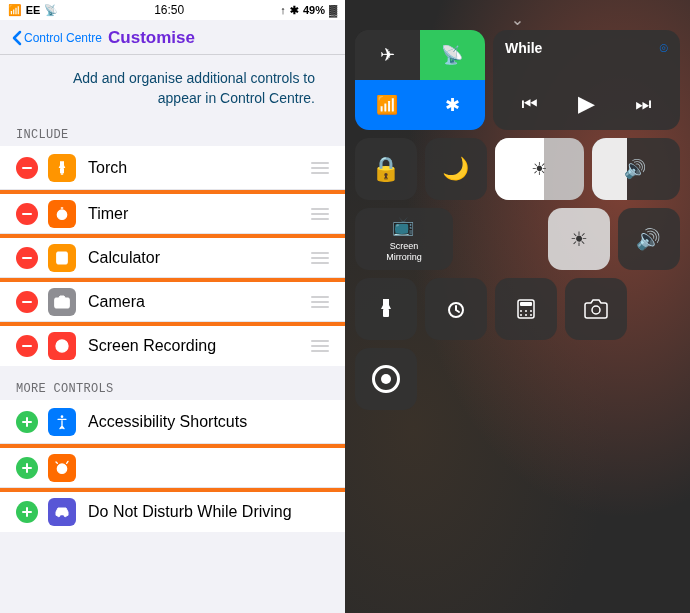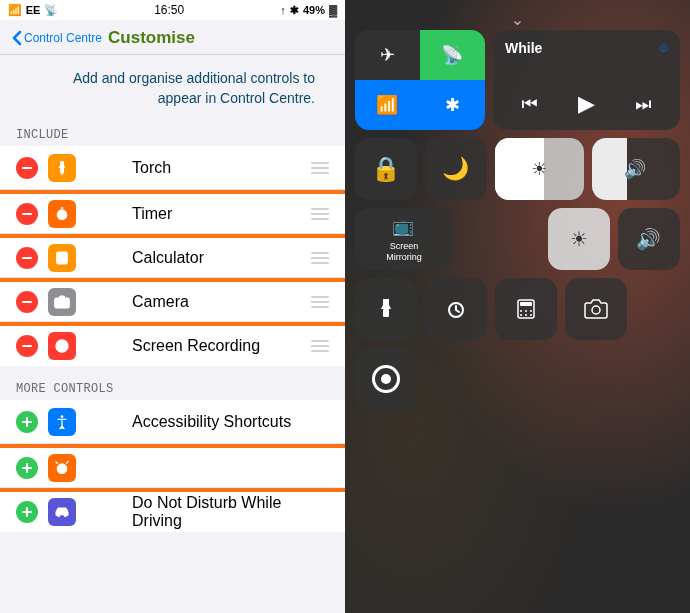--- a/index.html
+++ b/index.html
@@ -47,21 +47,21 @@
     .nav-back {
       color: #007aff;
       font-size: 15px;
       display: flex;
       align-items: center;
       gap: 2px;
       cursor: pointer;
     }
     .nav-back svg { width: 10px; height: 16px; }
     .nav-title-back { color: #007aff; font-size: 12px; }
-    .nav-title { font-size: 17px; font-weight: 700; color: #4d7c0f; }
+    .nav-title { font-size: 17px; font-weight: 700; color: #6d28d9; }
 
     .description {
       padding: 14px 30px 12px;
       text-align: right;
       font-size: 14px;
       color: #0c4a6e;
       line-height: 1.4;
     }
 
     .section-header {
@@ -139,21 +139,20 @@
       margin-right: 12px;
       flex-shrink: 0;
     }
 
     .item-icon svg { width: 16px; height: 16px; }
 
     .item-label {
       flex: 1;
       font-size: 16px;
       color: #000;
-      margin-left: 44px;
     }
 
     .drag-handle {
       display: flex;
       flex-direction: column;
       gap: 3px;
       margin-left: 8px;
       opacity: 0.4;
     }
     .drag-handle span {

